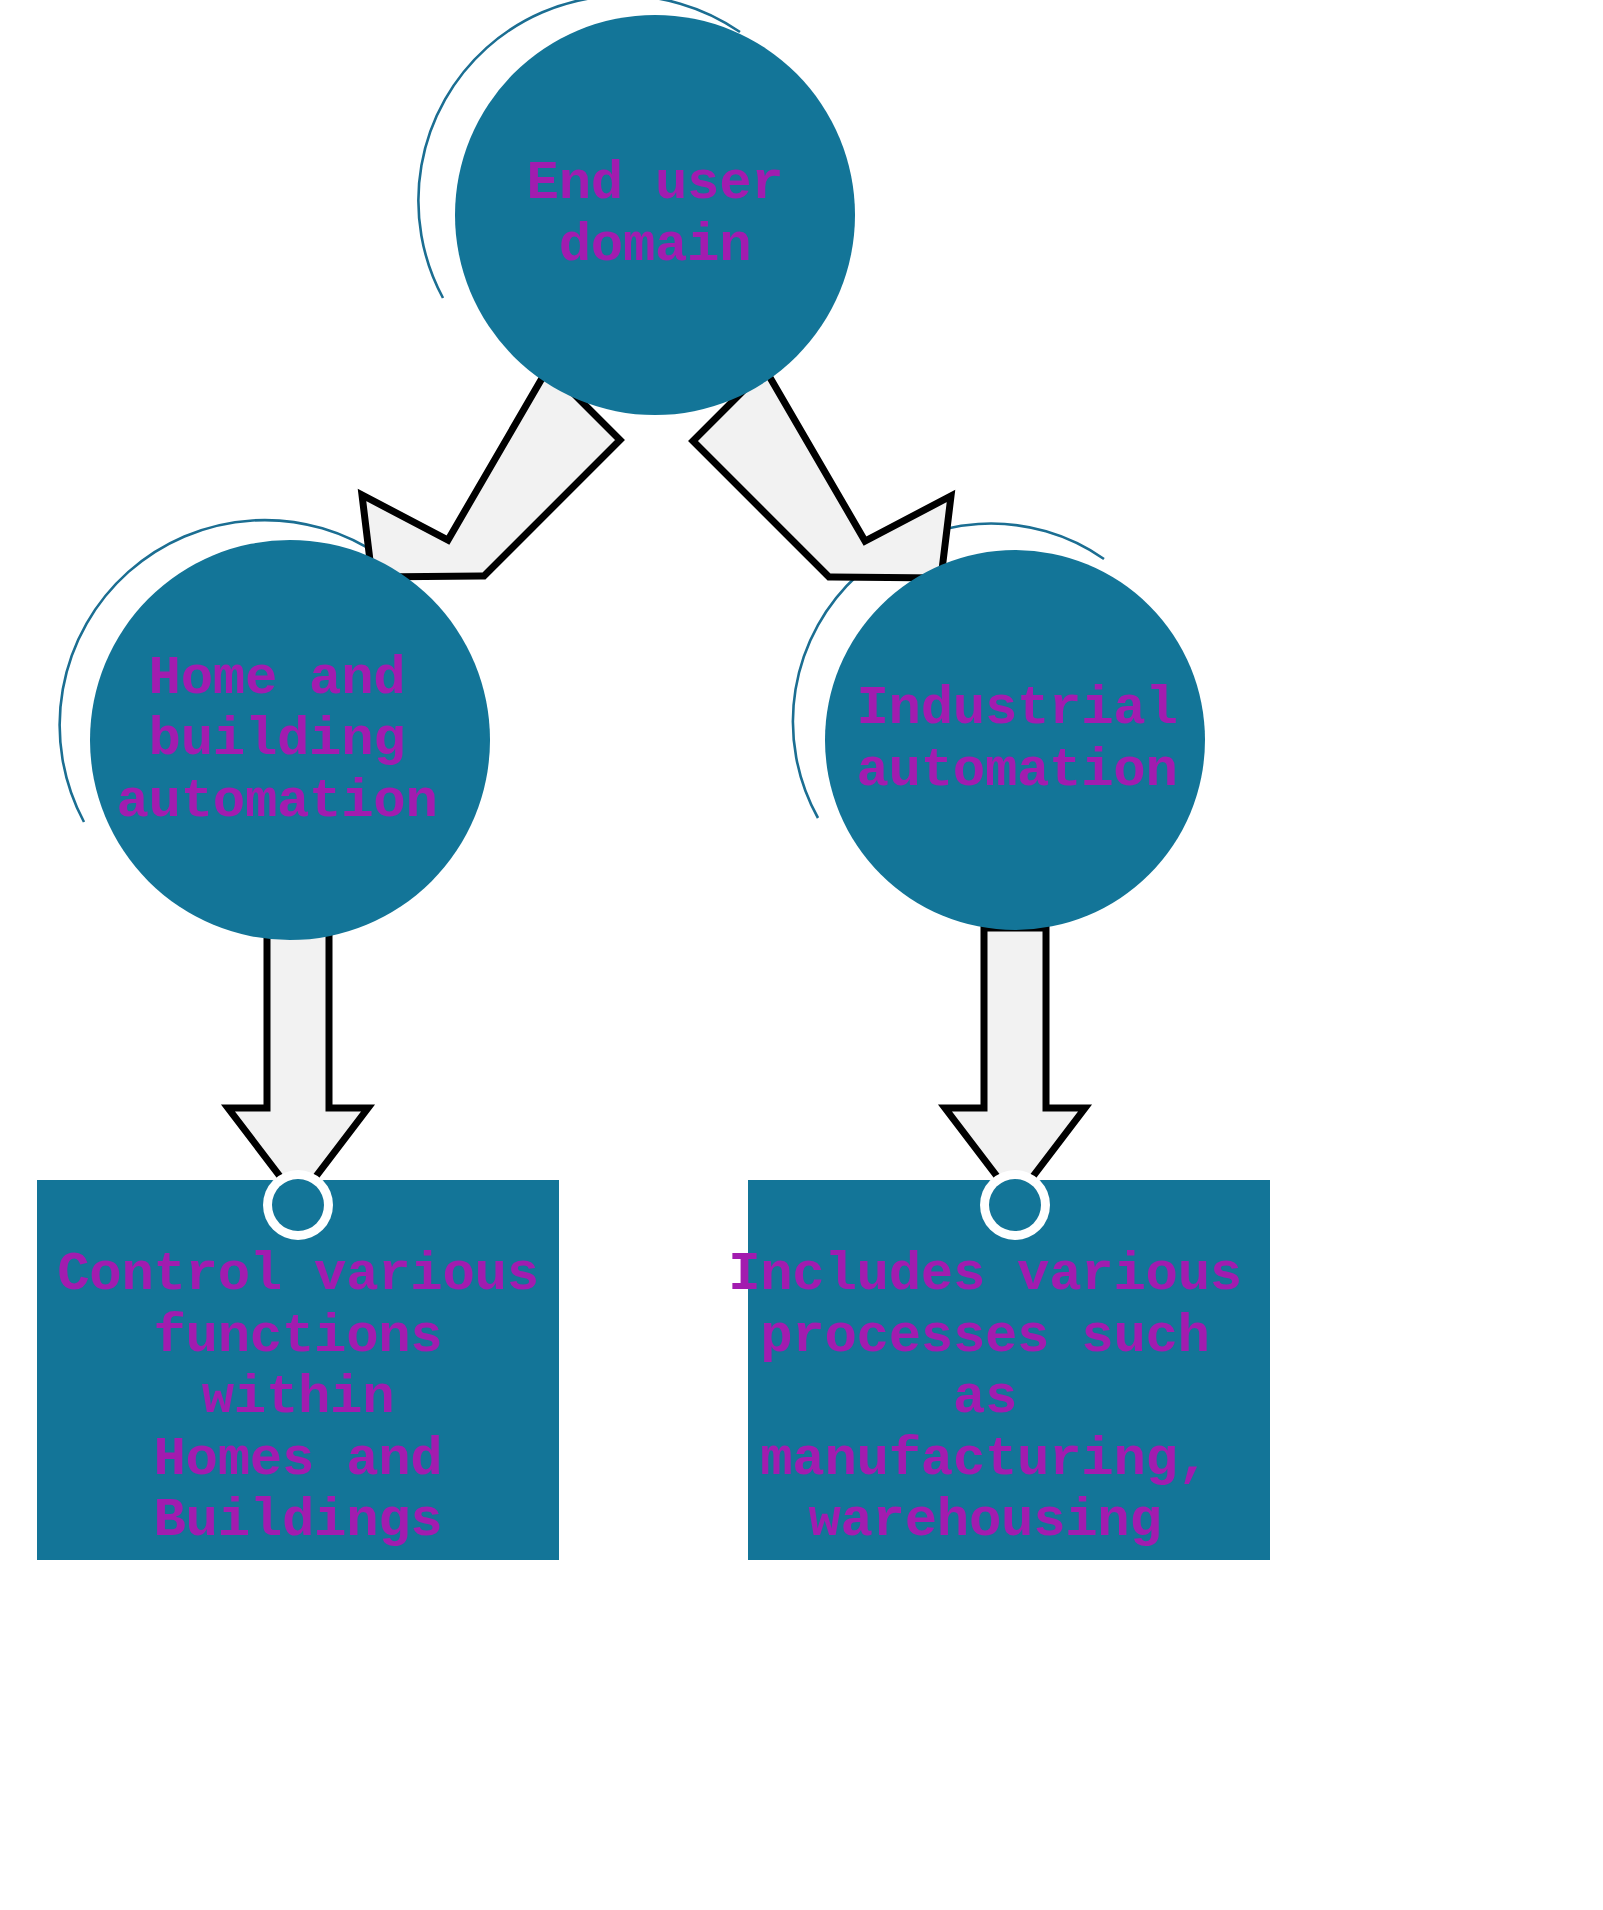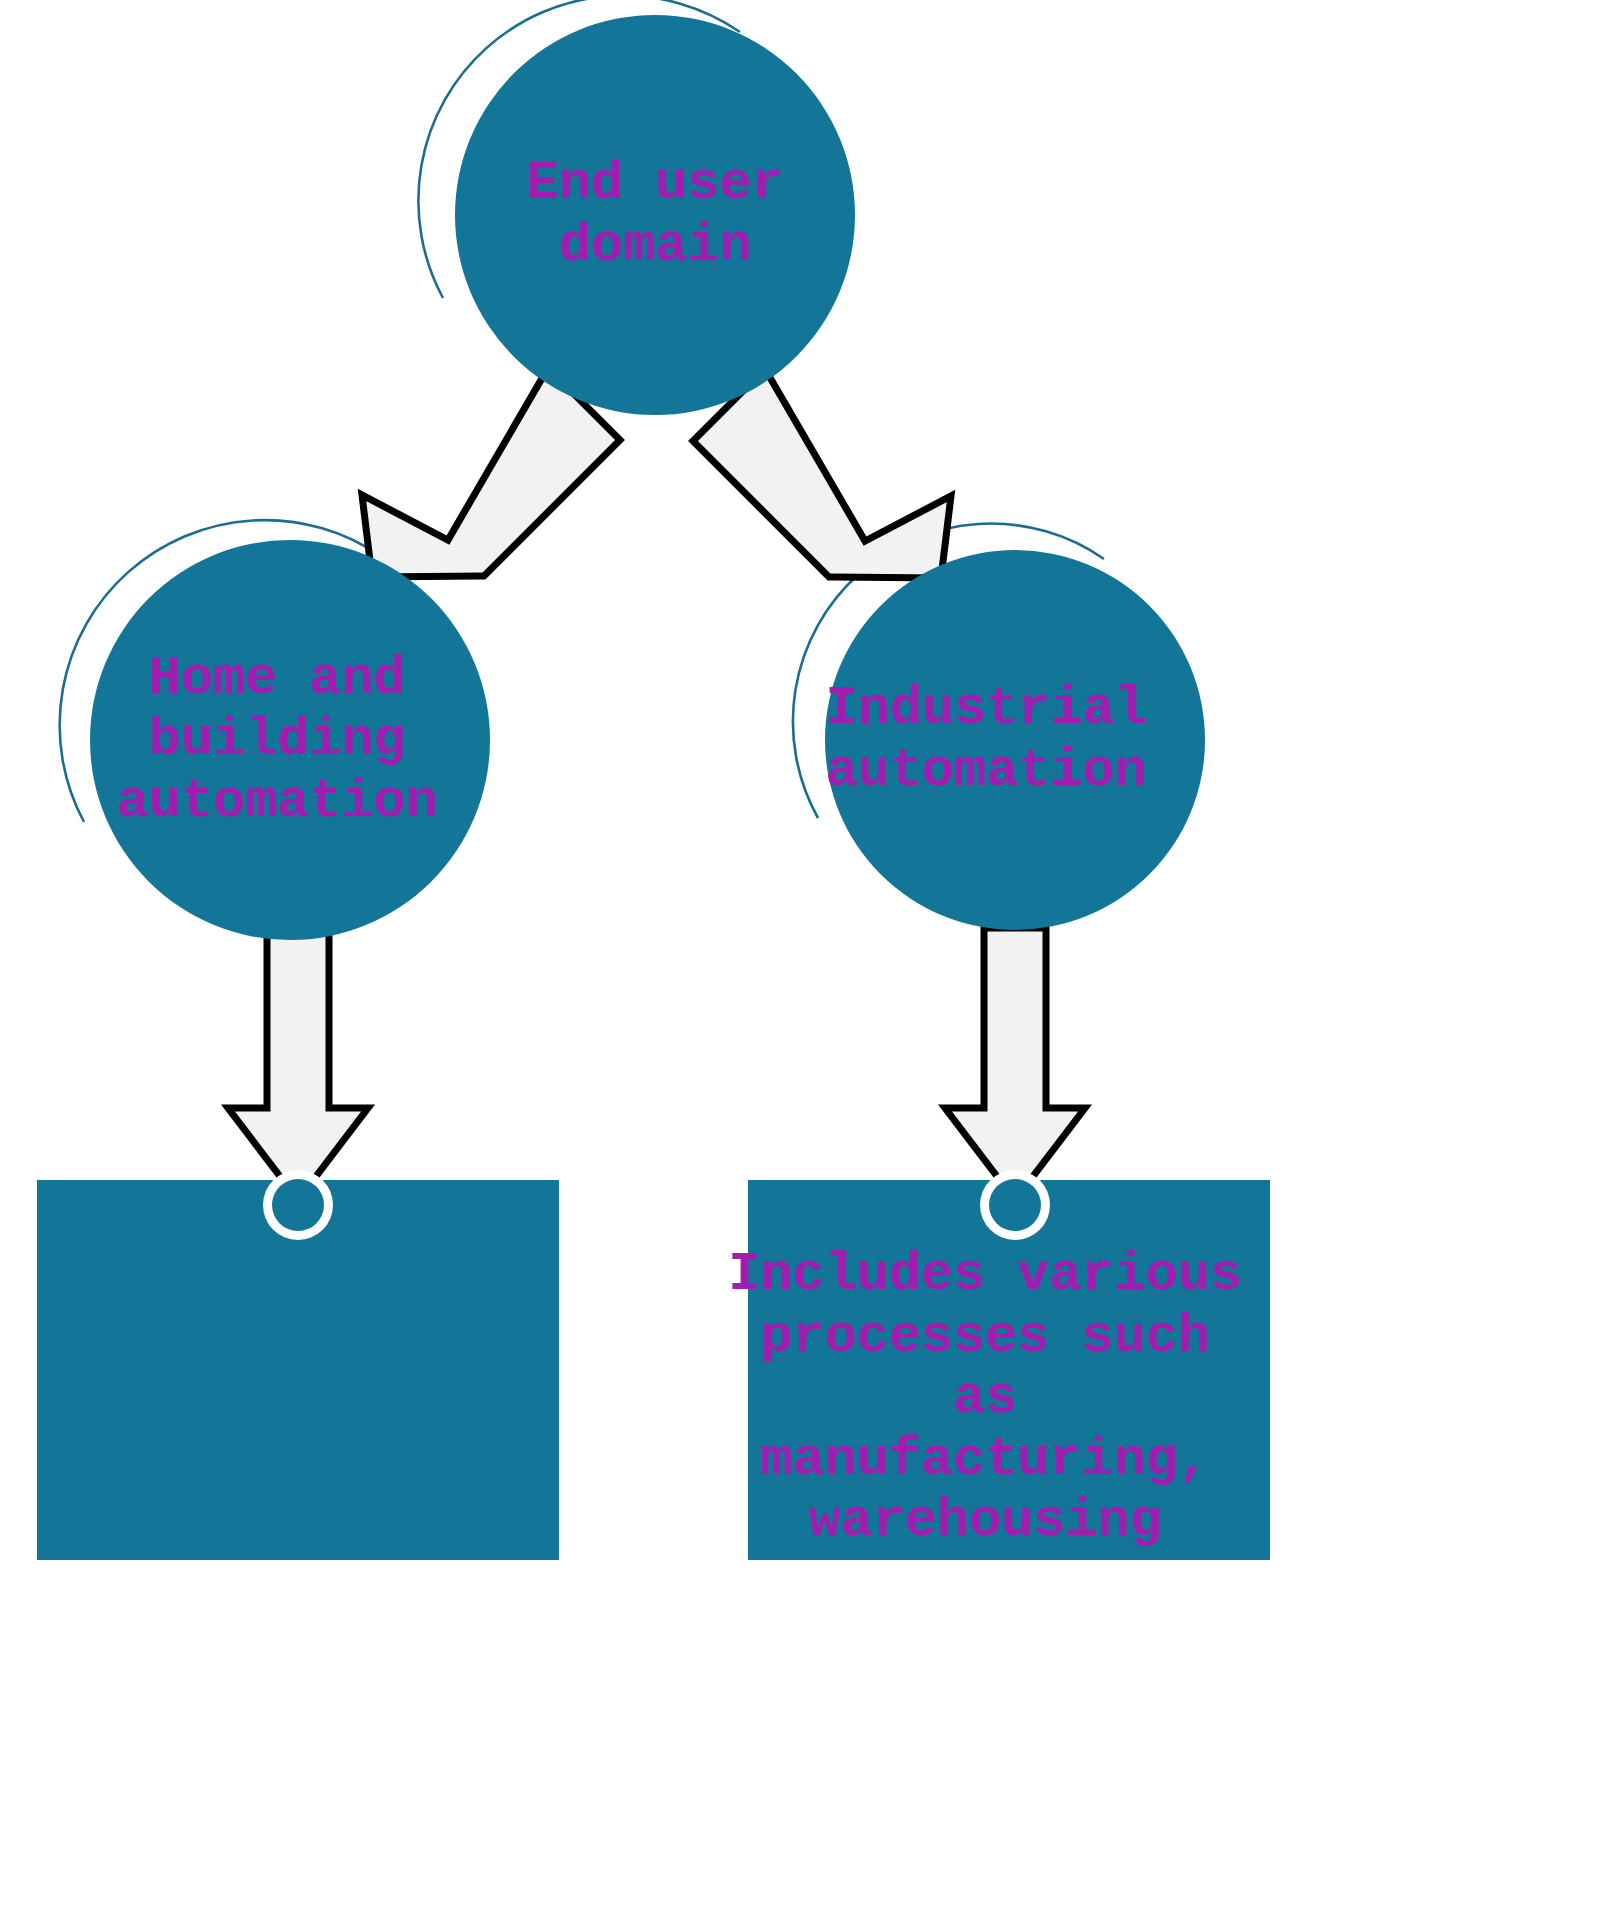--- a/index.html
+++ b/index.html
@@ -106,22 +106,26 @@
     <circle cx="1015" cy="740" r="190" fill="#137598"></circle>
   </svg>
 
   <div class="node-label circle-label" style="left:455px; top:115px; width:400px; height:200px;">End user
 domain</div>
 
   <div class="node-label circle-label" style="left:82px; top:620px; width:390px; height:240px;">Home and
 building
 automation</div>
 
-  <div class="node-label circle-label" style="left:801px; top:640px; width:370px; height:200px;">Industrial
+  <div class="node-label circle-label" style="left:832px; top:640px; width:370px; height:200px;">Industrial
 automation</div>
 
+  <div class="node-label box-label" style="left:45px; top:1248px; width:506px; height:300px;">Control various
+functions within
+Homes and
+Buildings</div>
 
   <div class="node-label box-label" style="left:728px; top:1248px; width:514px; height:300px;">Includes various
 processes such
 as manufacturing,
 warehousing</div>
 
 </div>
 
 </body></html>

